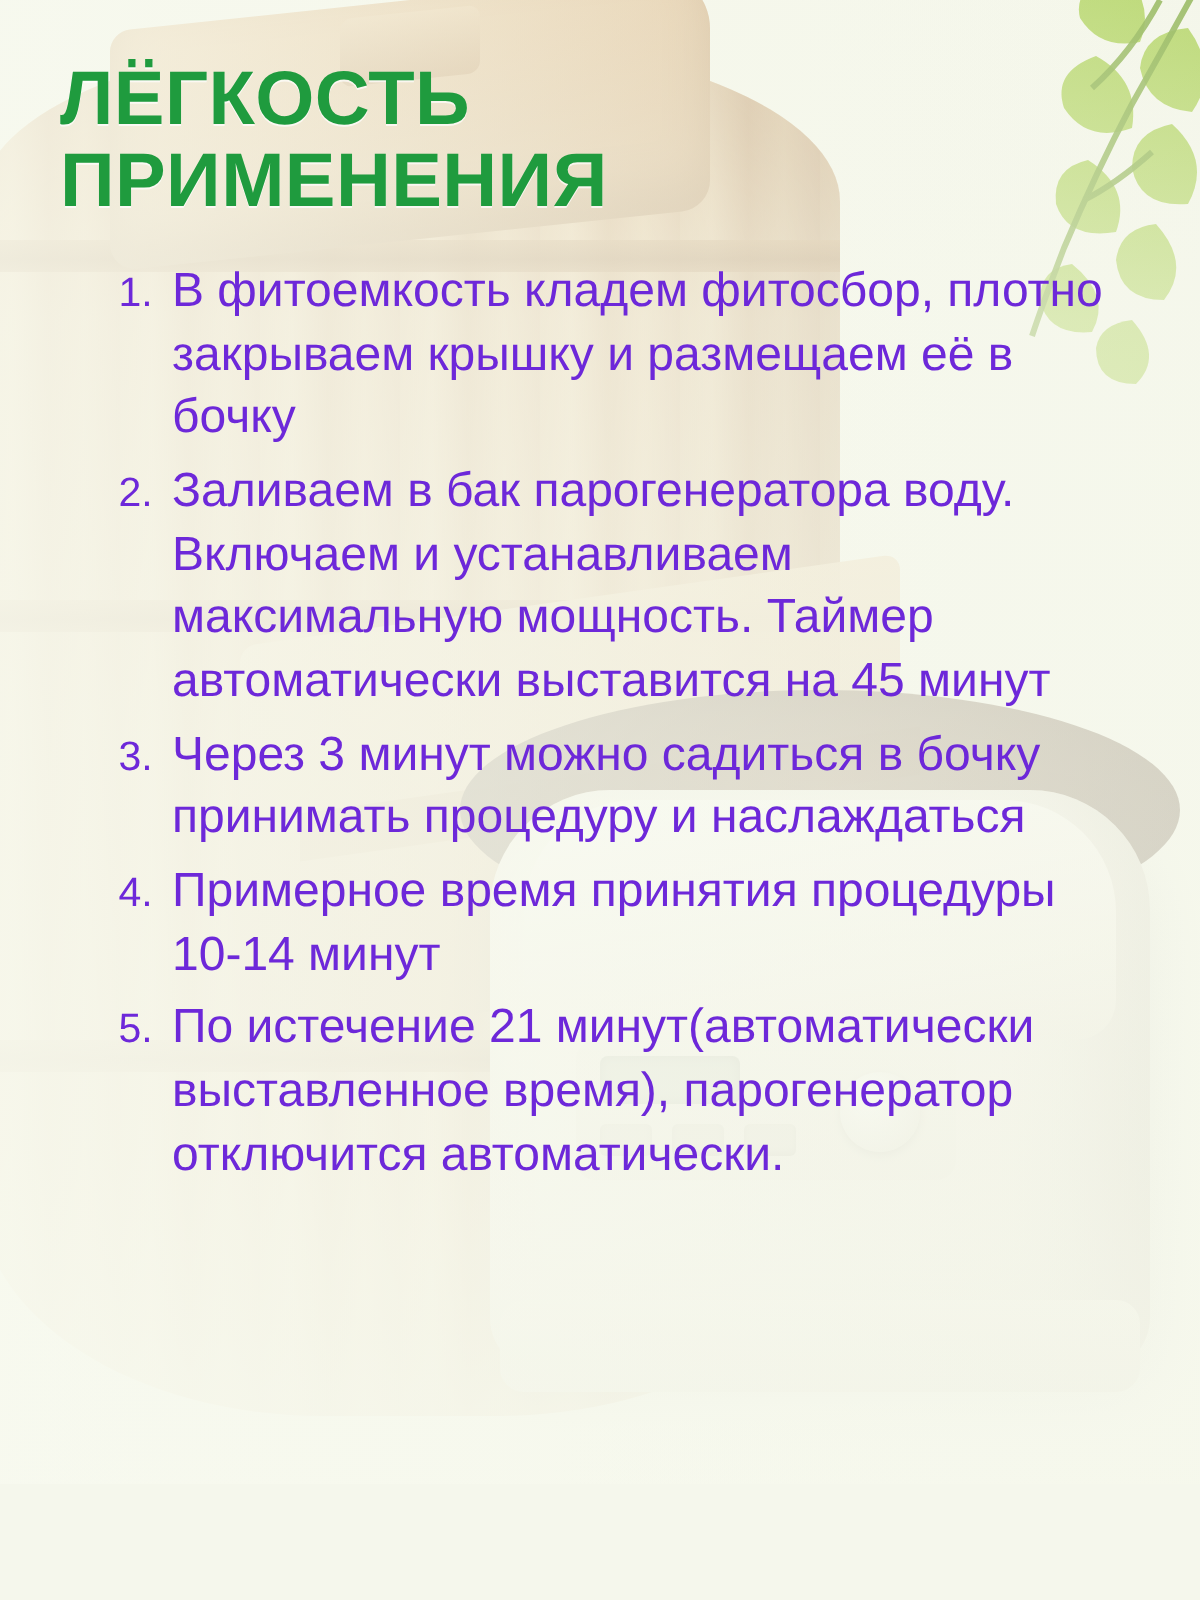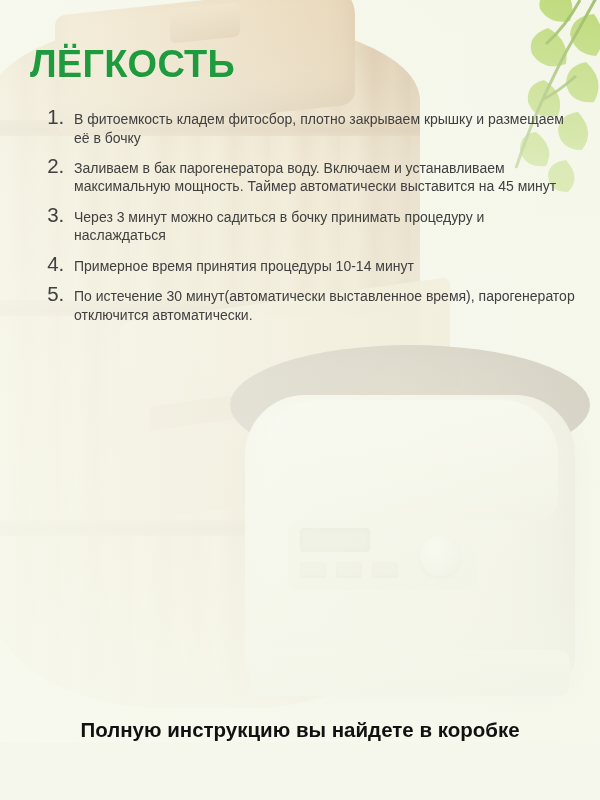--- a/index.html
+++ b/index.html
@@ -200,42 +200,42 @@
   .wash-left {
     position: absolute;
     inset: 0;
     background: linear-gradient(90deg, rgba(248,250,240,.75) 0%, rgba(248,250,240,.45) 55%, rgba(248,250,240,.25) 100%);
   }
 
   
   .content {
     position: relative;
     z-index: 5;
-    padding: 44px 24px 0 30px;
+    padding: 30px 24px 0 30px;
     box-sizing: border-box;
     height: 100%;
   }
 
   .headline {
     color: #1f9b3e;
     font-size: 38px;
     line-height: 1.08;
     font-weight: bold;
     letter-spacing: .2px;
     margin: 0 0 18px 0;
     text-shadow: 0 1px 0 rgba(255,255,255,.7);
   }
   .headline .l2 { display: block; }
 
   ol.steps {
-    margin: 0;
+    margin: 12px;
     padding: 0 0 0 40px;
     list-style: decimal;
-    color: #404040;
-    font-size: 14px;
+    color: #6d28d9;
+    font-size: 24px;
     line-height: 1.32;
   }
   ol.steps > li {
     margin-bottom: 5px;
     padding-left: 4px;
   }
   ol.steps > li::marker {
     font-size: 20.5px;
   }
 
@@ -304,26 +304,26 @@
       </g>
     </svg>
 
     <div class="wash"></div>
     <div class="wash-left"></div>
   </div>
 
   <div class="content">
     <h1 class="headline">
       <span>ЛЁГКОСТЬ</span>
+      <span class="l2">ПРИМЕНЕНИЯ</span>
     </h1>
 
     <ol class="steps">
       <li>В фитоемкость кладем фитосбор, плотно закрываем крышку и размещаем её в бочку</li>
       <li>Заливаем в бак парогенератора воду. Включаем и устанавливаем максимальную мощность. Таймер автоматически выставится на 45 минут</li>
       <li>Через 3 минут можно садиться в бочку принимать процедуру и наслаждаться</li>
       <li>Примерное время принятия процедуры 10-14 минут</li>
-      <li>По истечение 30 минут(автоматически выставленное время), парогенератор отключится автоматически.</li>
+      <li>По истечение 21 минут(автоматически выставленное время), парогенератор отключится автоматически.</li>
     </ol>
   </div>
 
   <div class="bottom-fade"></div>
-  <div class="footer-note">Полную инструкцию вы найдете в коробке</div>
 </div>
 
 </body></html>

